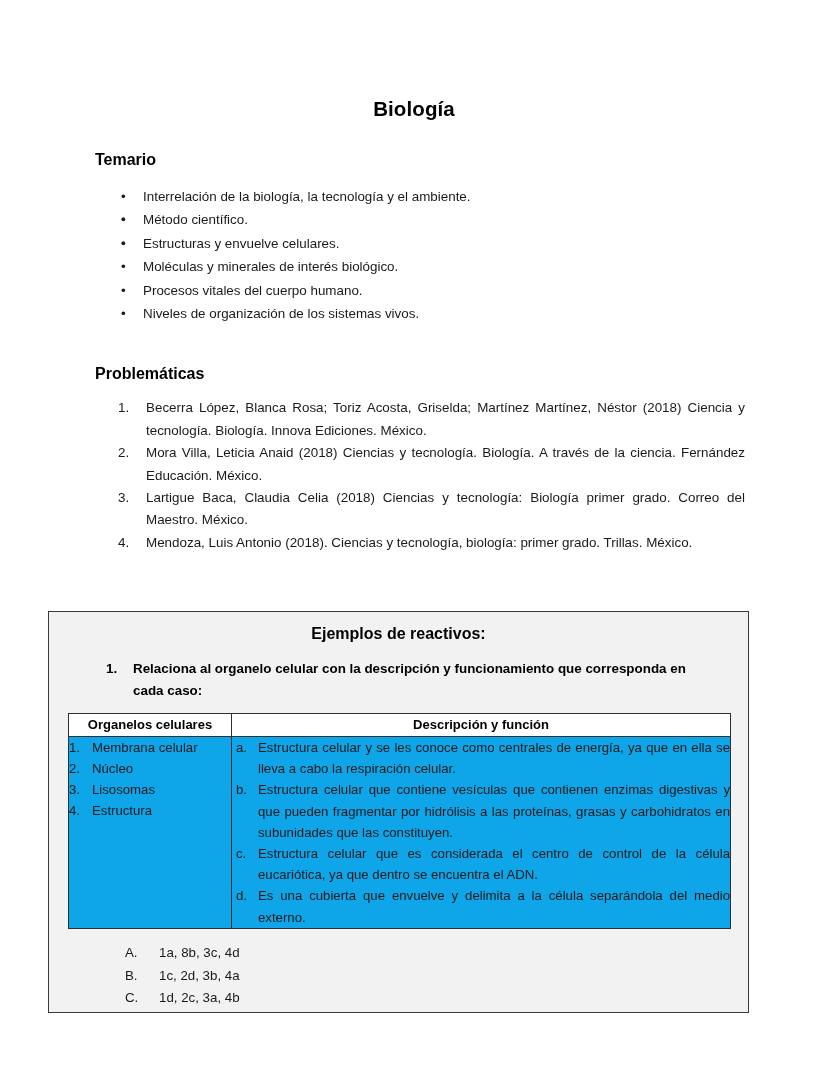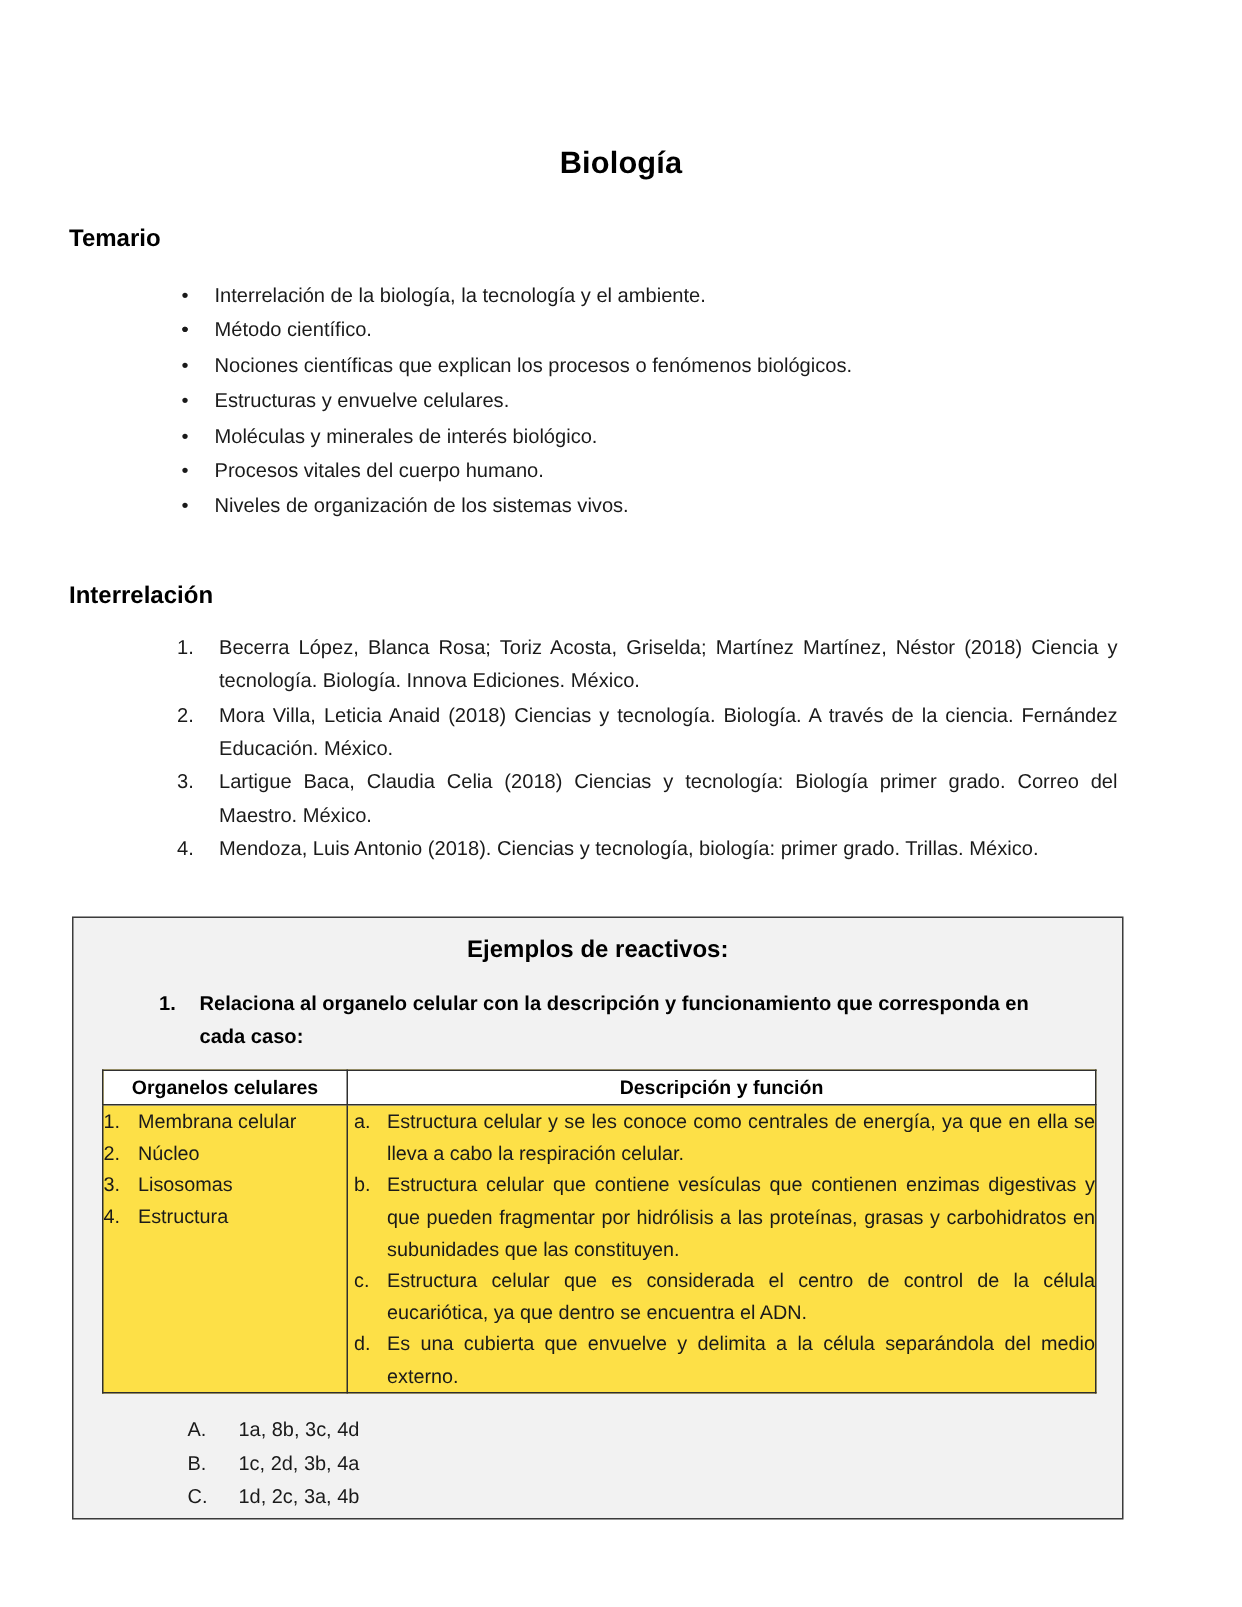--- a/index.html
+++ b/index.html
@@ -35,21 +35,21 @@
     padding-top: 97px;
     color: #000;
   }
 
   
   .section-heading {
     font-size: 16px;
     font-weight: bold;
     color: #000;
     margin: 0;
-    padding-left: 46px;
+    padding-left: 95px;
   }
   .heading-temario { padding-top: 30px; }
   .heading-biblio  { padding-top: 40px; }
 
   
   .temario-list {
     list-style: none;
     margin: 0;
     padding: 0;
     padding-top: 16px;
@@ -135,21 +135,21 @@
   }
 
   
   .organelo-table {
     position: absolute;
     left: 19px;
     top: 101px;
     width: 662px;
     border-collapse: collapse;
     table-layout: fixed;
-    background: #fde047;
+    background: #0ea5e9;
   }
   .organelo-table td, .organelo-table th {
     border: 1.1px solid #2f2f2f;
     vertical-align: top;
     padding: 0;
   }
   .organelo-table th {
     text-align: center;
     font-size: 13px;
     font-weight: bold;
@@ -232,28 +232,28 @@
 <div class="page">
 
   <h1 class="doc-title">Biología</h1>
 
   <h2 class="section-heading heading-temario">Temario</h2>
 
   <ul class="temario-list">
     <li><span class="bullet">•</span><span>Interrelación de la biología, la tecnología y el ambiente.</span></li>
     <li><span class="bullet">•</span></li>
     <li><span class="bullet">•</span><span>Método científico.</span></li>
-    <li><span class="bullet">•</span><span>Nociones científicas que explican los procesos o fenómenos biológicos.</span></li>
+    <li><span class="bullet">•</span></li>
     <li><span class="bullet">•</span><span>Estructuras y envuelve celulares.</span></li>
     <li><span class="bullet">•</span><span>Moléculas y minerales de interés biológico.</span></li>
     <li><span class="bullet">•</span><span>Procesos vitales del cuerpo humano.</span></li>
     <li><span class="bullet">•</span><span>Niveles de organización de los sistemas vivos.</span></li>
   </ul>
 
-  <h2 class="section-heading heading-biblio">Interrelación</h2>
+  <h2 class="section-heading heading-biblio">Problemáticas</h2>
 
   <ol class="biblio-list">
     <li><span class="num">1.</span><span>Becerra López, Blanca Rosa; Toriz Acosta, Griselda; Martínez Martínez, Néstor (2018) Ciencia y tecnología. Biología. Innova Ediciones. México.</span></li>
     <li><span class="num">2.</span><span>Mora Villa, Leticia Anaid (2018) Ciencias y tecnología. Biología. A través de la ciencia. Fernández Educación. México.</span></li>
     <li><span class="num">3.</span><span>Lartigue Baca, Claudia Celia (2018) Ciencias y tecnología: Biología primer grado. Correo del Maestro. México.</span></li>
     <li><span class="num">4.</span><span>Mendoza, Luis Antonio (2018). Ciencias y tecnología, biología: primer grado. Trillas. México.</span></li>
   </ol>
 
   <div class="reactivos-box">
 

